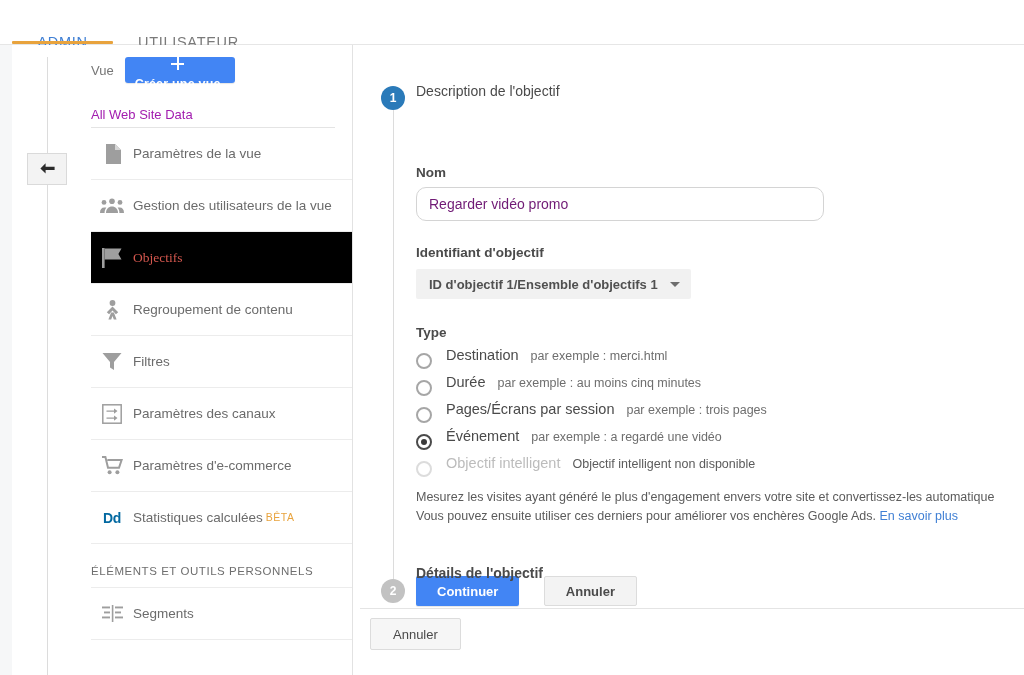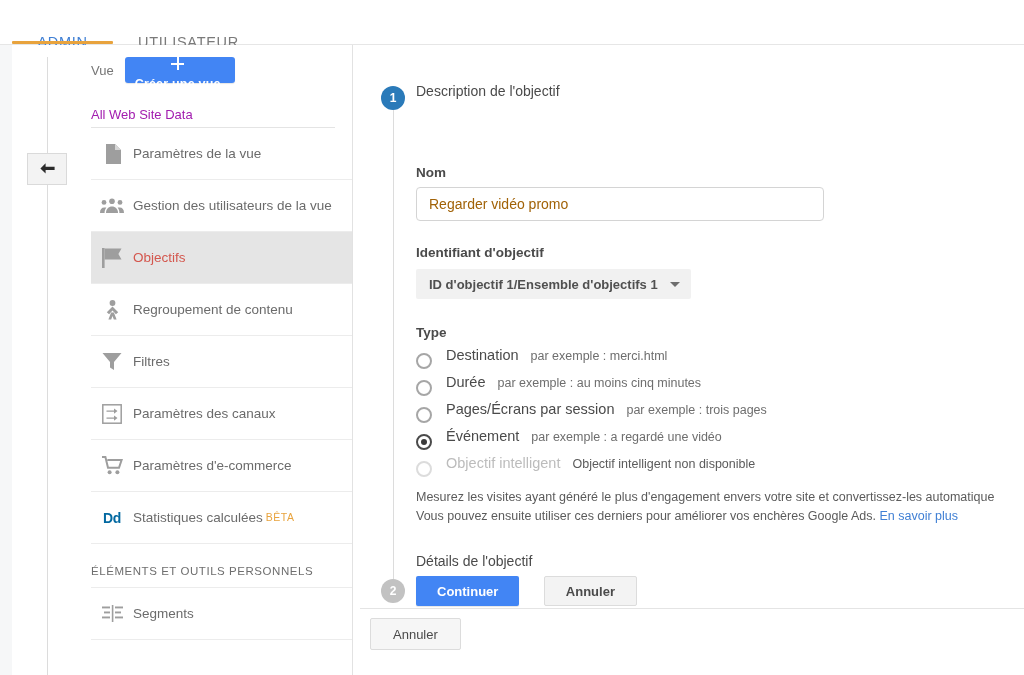--- a/index.html
+++ b/index.html
@@ -90,21 +90,21 @@
     background: #e4e4e4;
   }
 
   .nav-list { position: absolute; left: 23px; top: 83px; width: 266px; }
   .nav-item {
     position: relative; display: flex; align-items: center;
     min-height: 52px; padding: 6px 8px 6px 0;
     border-bottom: 1px solid #ececec;
     cursor: pointer; user-select: none;
   }
-  .nav-item.selected { background: #e5e5e5; }
+  .nav-item.selected { background: #000000; font-family: Liberation Serif, serif; }
   .nav-item .ic {
     width: 42px; flex: none; display: flex;
     align-items: center; justify-content: center;
     color: #9e9e9e;
   }
   .nav-item .ic svg { display: block; }
   .nav-item .txt {
     font-size: 13.5px; color: #6b6b6b; line-height: 17px;
     padding-right: 6px;
   }
@@ -144,36 +144,36 @@
     font-size: 12px; color: #fff; font-weight: 600;
   }
   .step-dot.one  { left: 21px; top: 41px; background: #2a7ab9; }
   .step-dot.two  { left: 21px; top: 534px; background: #c2c2c2; }
 
   .step-title {
     position: absolute; left: 56px; font-size: 14px; color: #4a4a4a;
     font-weight: 400;
   }
   .step-title.one { top: 38px; }
-  .step-title.two { top: 508px; }
+  .step-title.two { top: 520px; font-weight: bold; }
 
   .field-label {
     position: absolute; left: 56px; font-size: 13.5px;
     font-weight: 700; color: #4a4a4a;
   }
   #label-nom { top: 120px; }
   #label-ident { top: 200px; }
   #label-type { top: 280px; }
 
   .text-input {
     position: absolute; left: 56px; top: 142px; width: 408px; height: 34px;
     border: 1px solid #d4d4d4; background: #fff;
     font-family: "Liberation Sans", sans-serif;
-    font-size: 14px; color: #a16207; padding: 0 12px;
-    border-radius: 4px; outline: none;
+    font-size: 14px; color: #701a75; padding: 0 12px;
+    border-radius: 10px; outline: none;
   }
 
   .select-box {
     position: absolute; left: 56px; top: 224px; height: 30px;
     background: #f1f1f1; border-radius: 2px;
     display: inline-flex; align-items: center; gap: 12px;
     padding: 0 11px 0 13px; cursor: pointer; user-select: none;
   }
   .select-value { font-size: 13px; font-weight: 600; color: #505050; }
   .caret {

